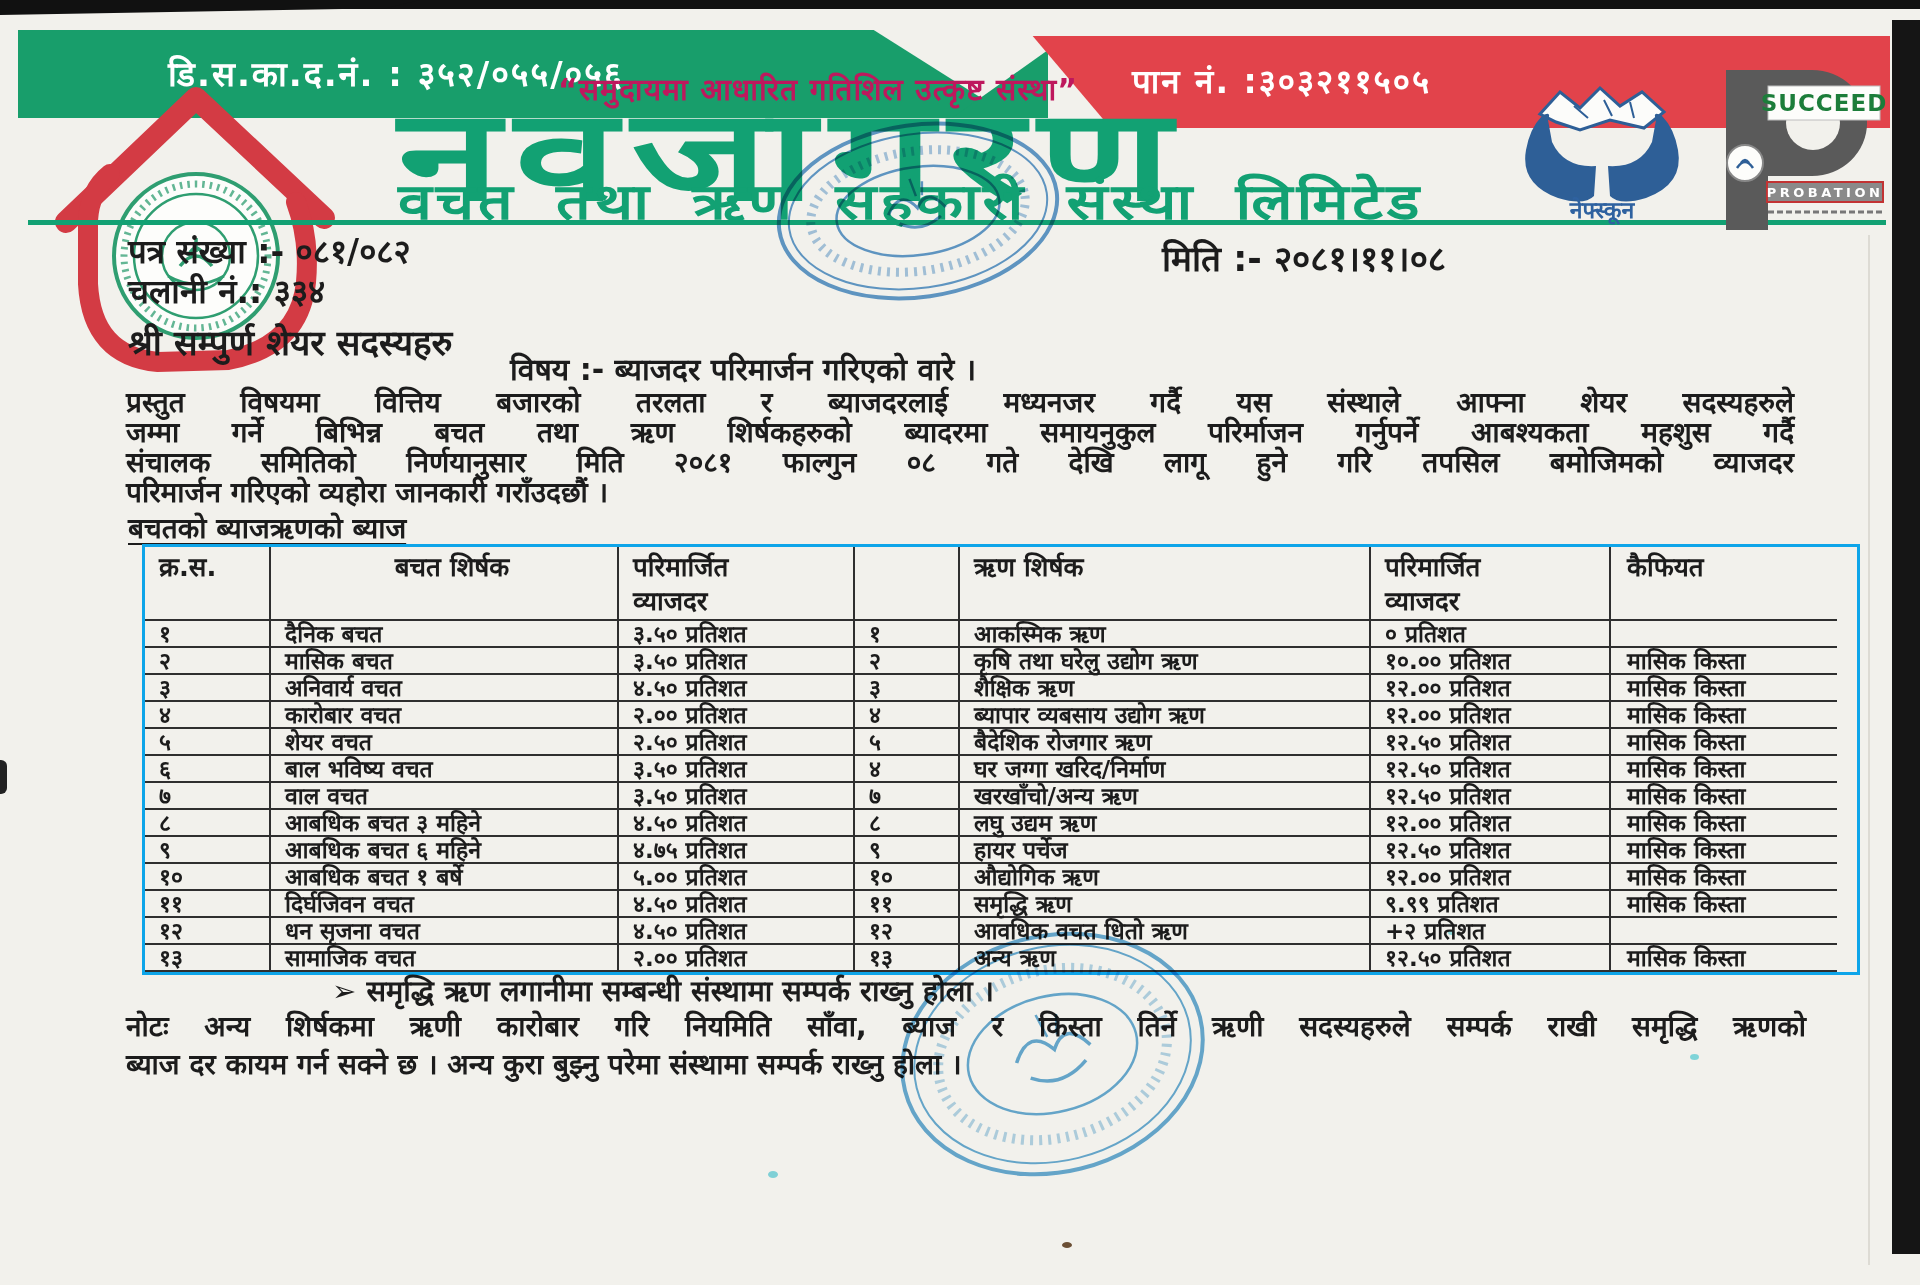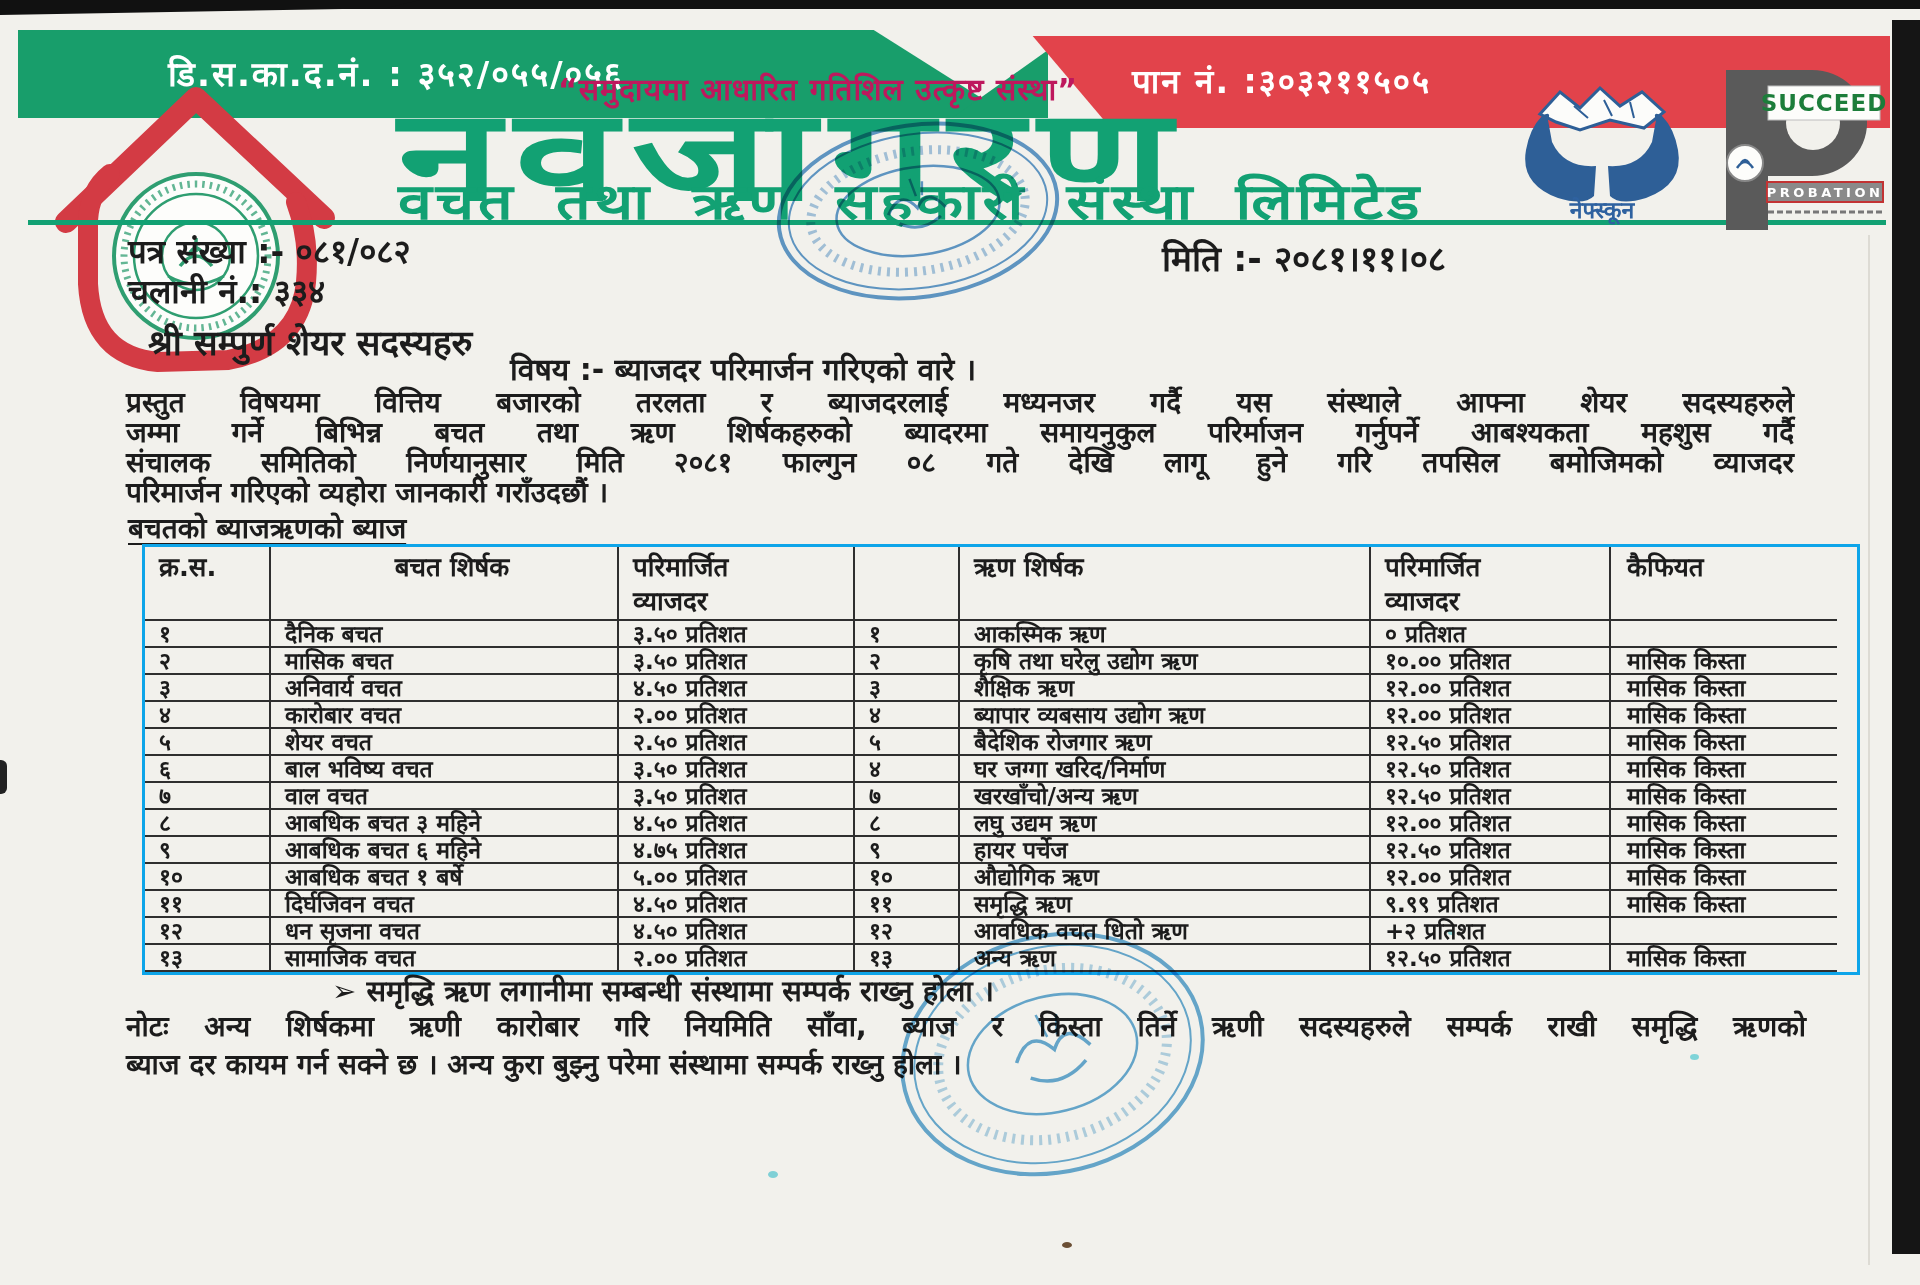--- a/index.html
+++ b/index.html
@@ -36,21 +36,21 @@
             letter-spacing:10px;transform:scaleX(1.46);transform-origin:left top;white-space:nowrap;}
   .org-subtitle{left:398px;top:166px;font-size:50px;font-weight:bold;color:#12a173;
             letter-spacing:3px;word-spacing:12px;transform:scaleX(1.22);transform-origin:left top;white-space:nowrap;}
   .header-rule{left:28px;top:220px;width:1858px;height:5px;background:#12a173;}
 
   .meta{font-size:33px;font-weight:bold;white-space:nowrap;}
   .letter-no{left:128px;top:228px;}
   .dispatch-no{left:128px;top:268px;}
   .letter-date{left:1162px;top:234px;font-size:35px;}
 
-  .salutation{left:128px;top:318px;font-size:35px;font-weight:bold;margin-left:20px;}
+  .salutation{left:128px;top:318px;font-size:35px;font-weight:bold;}
   .subject{left:510px;top:348px;font-size:30px;font-weight:bold;}
 
   .bodytext{left:126px;top:388px;width:1668px;font-size:28px;font-weight:bold;}
   .bodytext .jline{text-align:justify;text-align-last:justify;line-height:30px;height:30px;white-space:nowrap0;}
   .bodytext .lline{text-align:left;line-height:30px;height:30px;}
   .section-heading{left:128px;top:508px;font-size:28px;font-weight:bold;
             text-decoration:underline;text-underline-offset:5px;}
 
   
   .rates-table{left:142px;top:544px;width:1712px;border:3px solid #0ea5e9;background:transparent;

